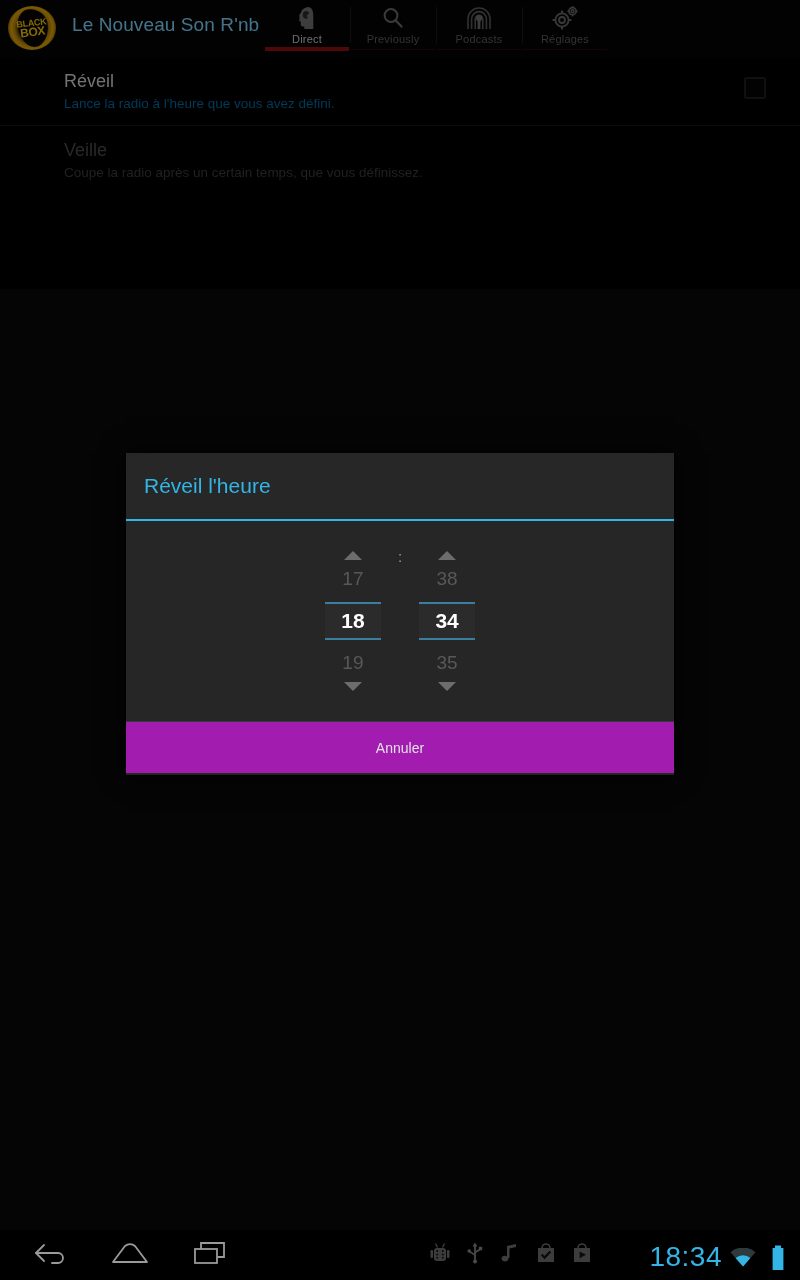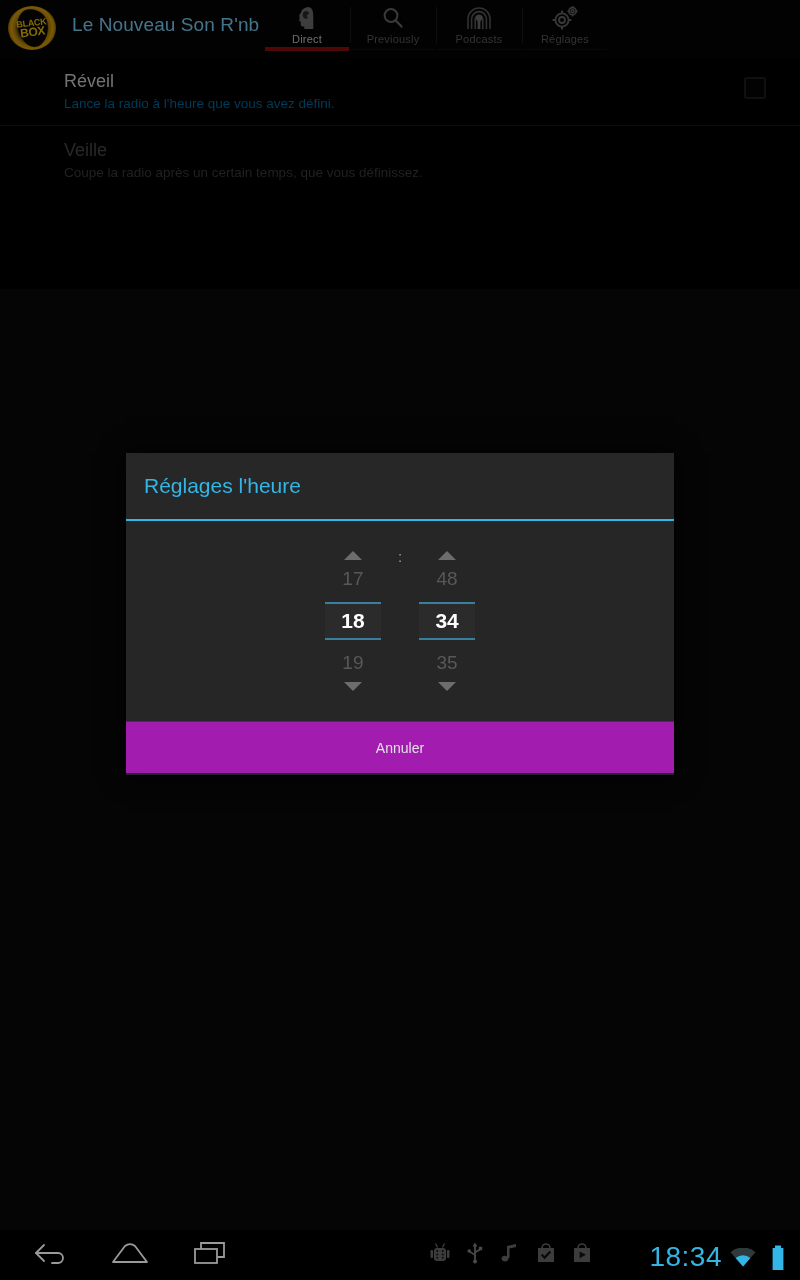--- a/index.html
+++ b/index.html
@@ -232,41 +232,41 @@
     </div>
 
   </div>
 
   <div class="bg-pane"></div>
 
   <div class="dim-layer"></div>
 
   <div class="dialog">
     <div class="dlg-title-bar">
-      <div class="dlg-title">Réglages l'heure</div>
+      <div class="dlg-title">Réveil l'heure</div>
     </div>
 
     <div class="dlg-body">
       <div class="picker-row">
 
         <div class="picker">
           <div class="arrow-up"></div>
           <div class="pk-ghost">17</div>
           <div class="pk-sel-wrap">
             <div class="pk-sel">18</div>
           </div>
           <div class="pk-ghost">19</div>
           <div class="arrow-down"></div>
         </div>
 
         <div class="colon">:</div>
 
         <div class="picker">
           <div class="arrow-up"></div>
-          <div class="pk-ghost">48</div>
+          <div class="pk-ghost">38</div>
           <div class="pk-sel-wrap">
             <div class="pk-sel">34</div>
           </div>
           <div class="pk-ghost">35</div>
           <div class="arrow-down"></div>
         </div>
 
       </div>
     </div>
 

